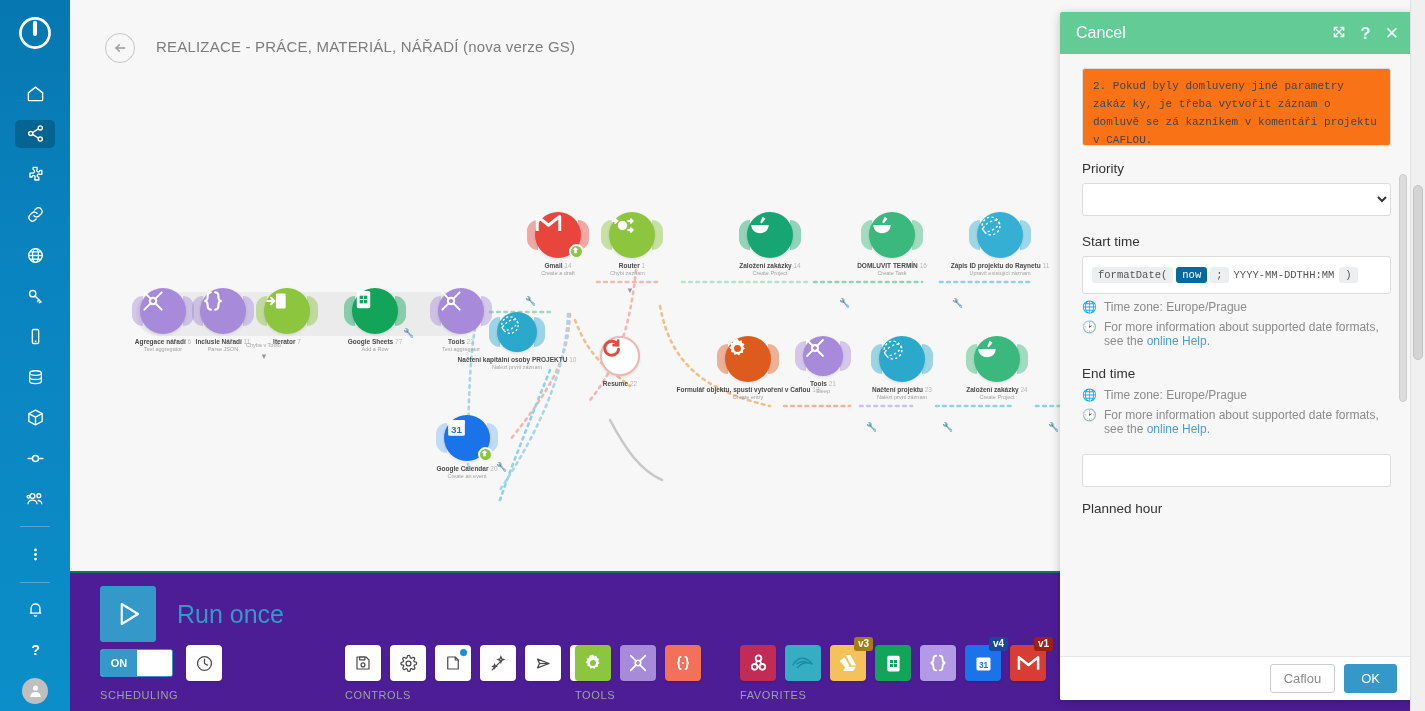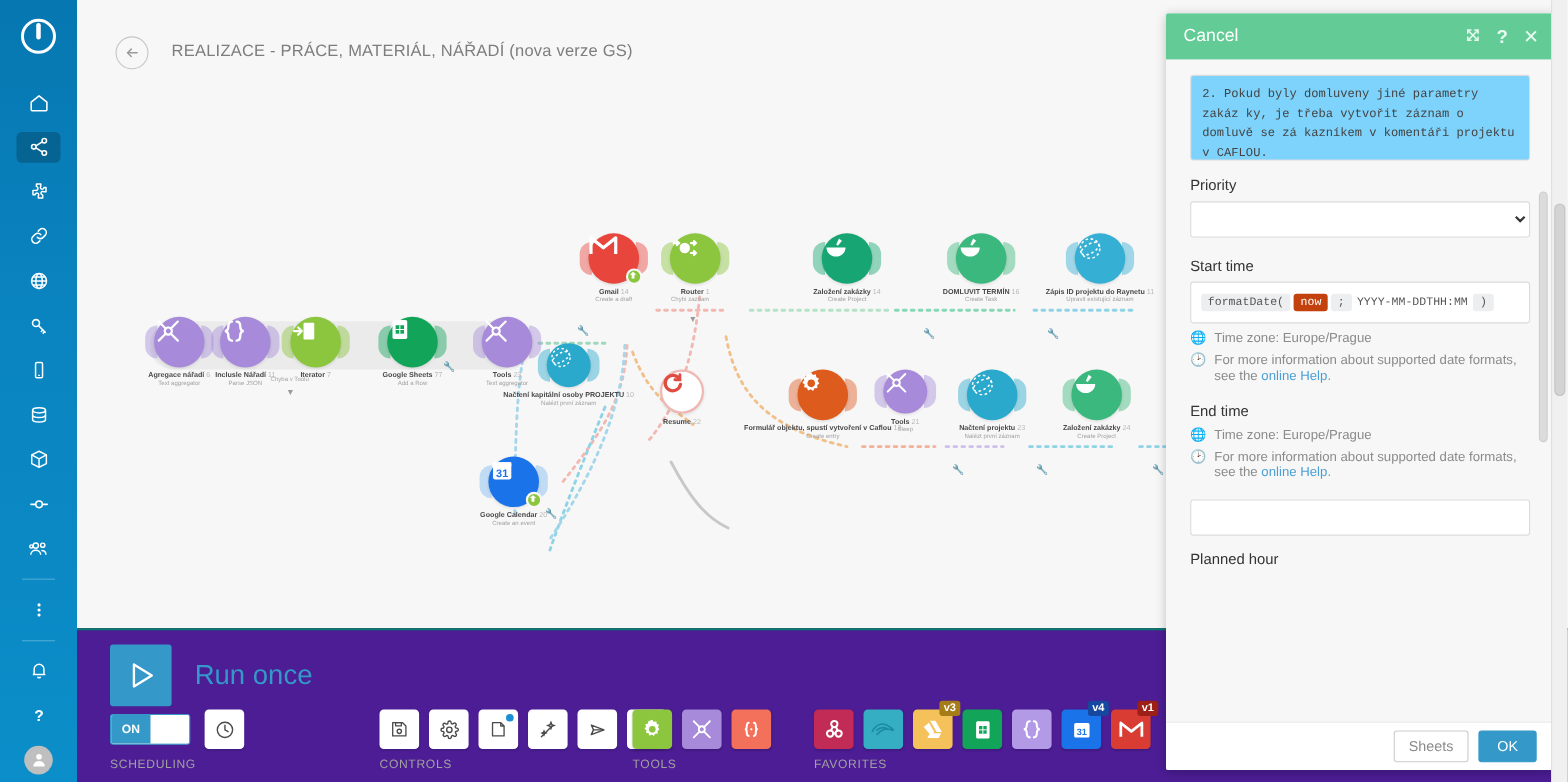--- a/index.html
+++ b/index.html
@@ -142,36 +142,36 @@
   #panel-title { color:#fff; font-size:16px; flex:1; }
   .head-ico { color:#e9fbf1; margin-left:14px; cursor:pointer; font-size:15px; line-height:1; }
   .head-ico.q { font-weight:bold; font-size:17px; }
   .head-ico.x { font-size:17px; }
 
   #panel-body {
     flex:1 1 auto; padding:14px 22px 8px 22px; overflow:hidden; position:relative;
   }
   .field-label { font-size:13.5px; color:#333; margin:0 0 7px 0; }
   .readonly-box {
-    border:1px solid #dcdcdc; background:#7dd3fc; border-radius:3px;
+    border:1px solid #dcdcdc; background:#f97316; border-radius:3px;
     padding:8px 10px; font-family:"Liberation Mono", monospace;
     font-size:11px; color:#444; line-height:18px;
   }
   .note-box { height:78px; overflow:hidden; margin-bottom:15px; }
   select.plain {
     width:100%; height:33px; border:1px solid #dcdcdc; border-radius:3px;
     background:#fff; padding:0 8px; font-size:13px; color:#333;
   }
   .formula {
     border:1px solid #dcdcdc; background:#fff; border-radius:3px;
     padding:7px 9px; font-family:"Liberation Mono", monospace;
     font-size:10.5px; line-height:22px; color:#555;
   }
   .chip { background:#edeef0; border-radius:3px; padding:2px 6px; margin-right:3px; }
-  .chip.blue { background:#c2410c; color:#fff; }
+  .chip.blue { background:#0369a1; color:#fff; }
   .chip.plain { background:transparent; padding:2px 2px; }
   .hint { display:flex; align-items:flex-start; margin-top:6px; font-size:12px; color:#8b8b8b; }
   .hint .hi { color:#f0ad4e; margin-right:7px; flex:0 0 auto; line-height:14px; }
   .hint a { color:#4b9fd5; text-decoration:none; }
   .chkrow { display:flex; align-items:center; margin-top:16px; }
   .chkbox { width:15px;height:15px;border:1px solid #cfcfcf; background:#e6e6e6; border-radius:2px; }
   .chkrow span { margin-left:11px; font-size:13.5px; color:#333; }
   .textinput {
     width:100%; height:33px; border:1px solid #dcdcdc; border-radius:3px;
     background:#fff;
@@ -865,20 +865,20 @@
 
     <div class="textinput"></div>
 
     <div style="height:14px"></div>
     <div class="field-label">Planned hour</div>
 
     <div id="panel-scroll"></div>
   </div>
 
   <div id="panel-foot">
-    <div class="btn cancel">Sheets</div>
+    <div class="btn cancel">Caflou</div>
     <div class="btn ok">OK</div>
   </div>
 </div>
 
 <div id="page-scrollbar">
   <div class="thumb"></div>
 </div>
 
 </body></html>

